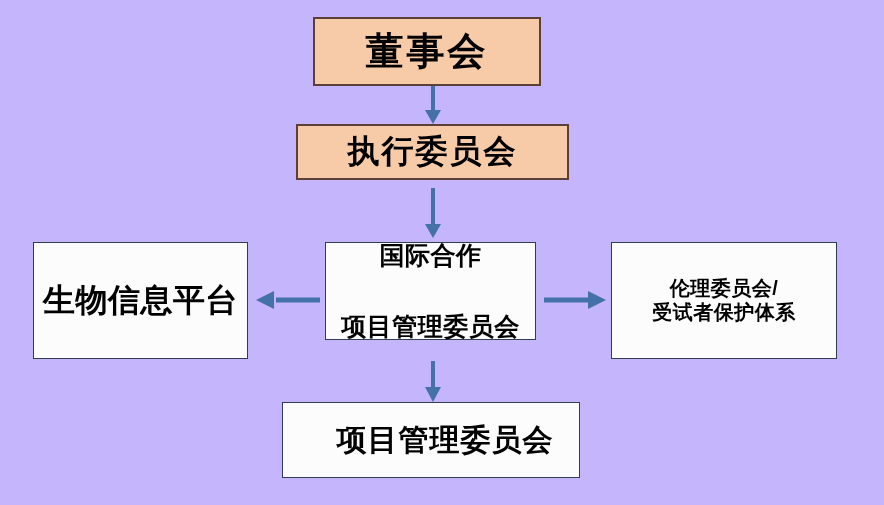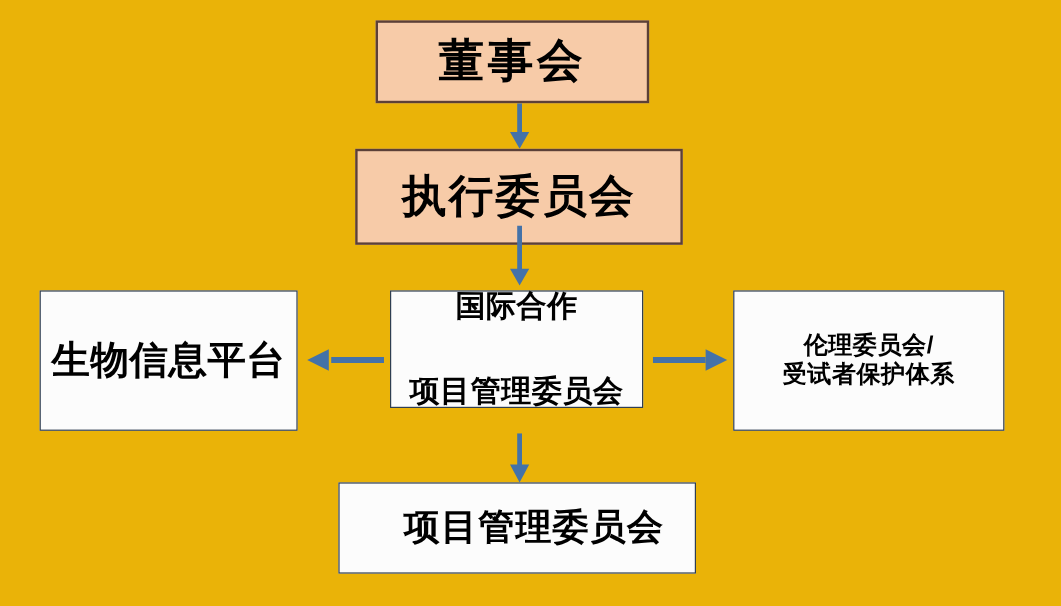--- a/index.html
+++ b/index.html
@@ -8,21 +8,21 @@
     padding: 0;
     background: #ffffff;
   }
   body {
     font-family: "Liberation Sans", "DejaVu Sans", sans-serif;
   }
   #canvas {
     position: relative;
     width: 884px;
     height: 505px;
-    background: #eab308;
+    background: #c4b5fd;
     overflow: hidden;
   }
 
   
   .node {
     position: absolute;
     box-sizing: border-box;
     display: flex;
     flex-direction: column;
     align-items: center;
@@ -52,22 +52,22 @@
 
   
   #node-board {
     left: 313px;  top: 17px;
     width: 228px; height: 69px;
     font-size: 38px;
     letter-spacing: 3px;
   }
   #node-exec {
     left: 296px;  top: 124px;
-    width: 273px; height: 80px;
-    font-size: 37px;
+    width: 273px; height: 56px;
+    font-size: 32px;
     letter-spacing: 2px;
   }
   #node-bioinfo {
     left: 33px;   top: 242px;
     width: 215px; height: 117px;
     font-size: 32px;
   }
   #node-intlcoop {
     left: 325px;  top: 242px;
     width: 211px; height: 98px;

